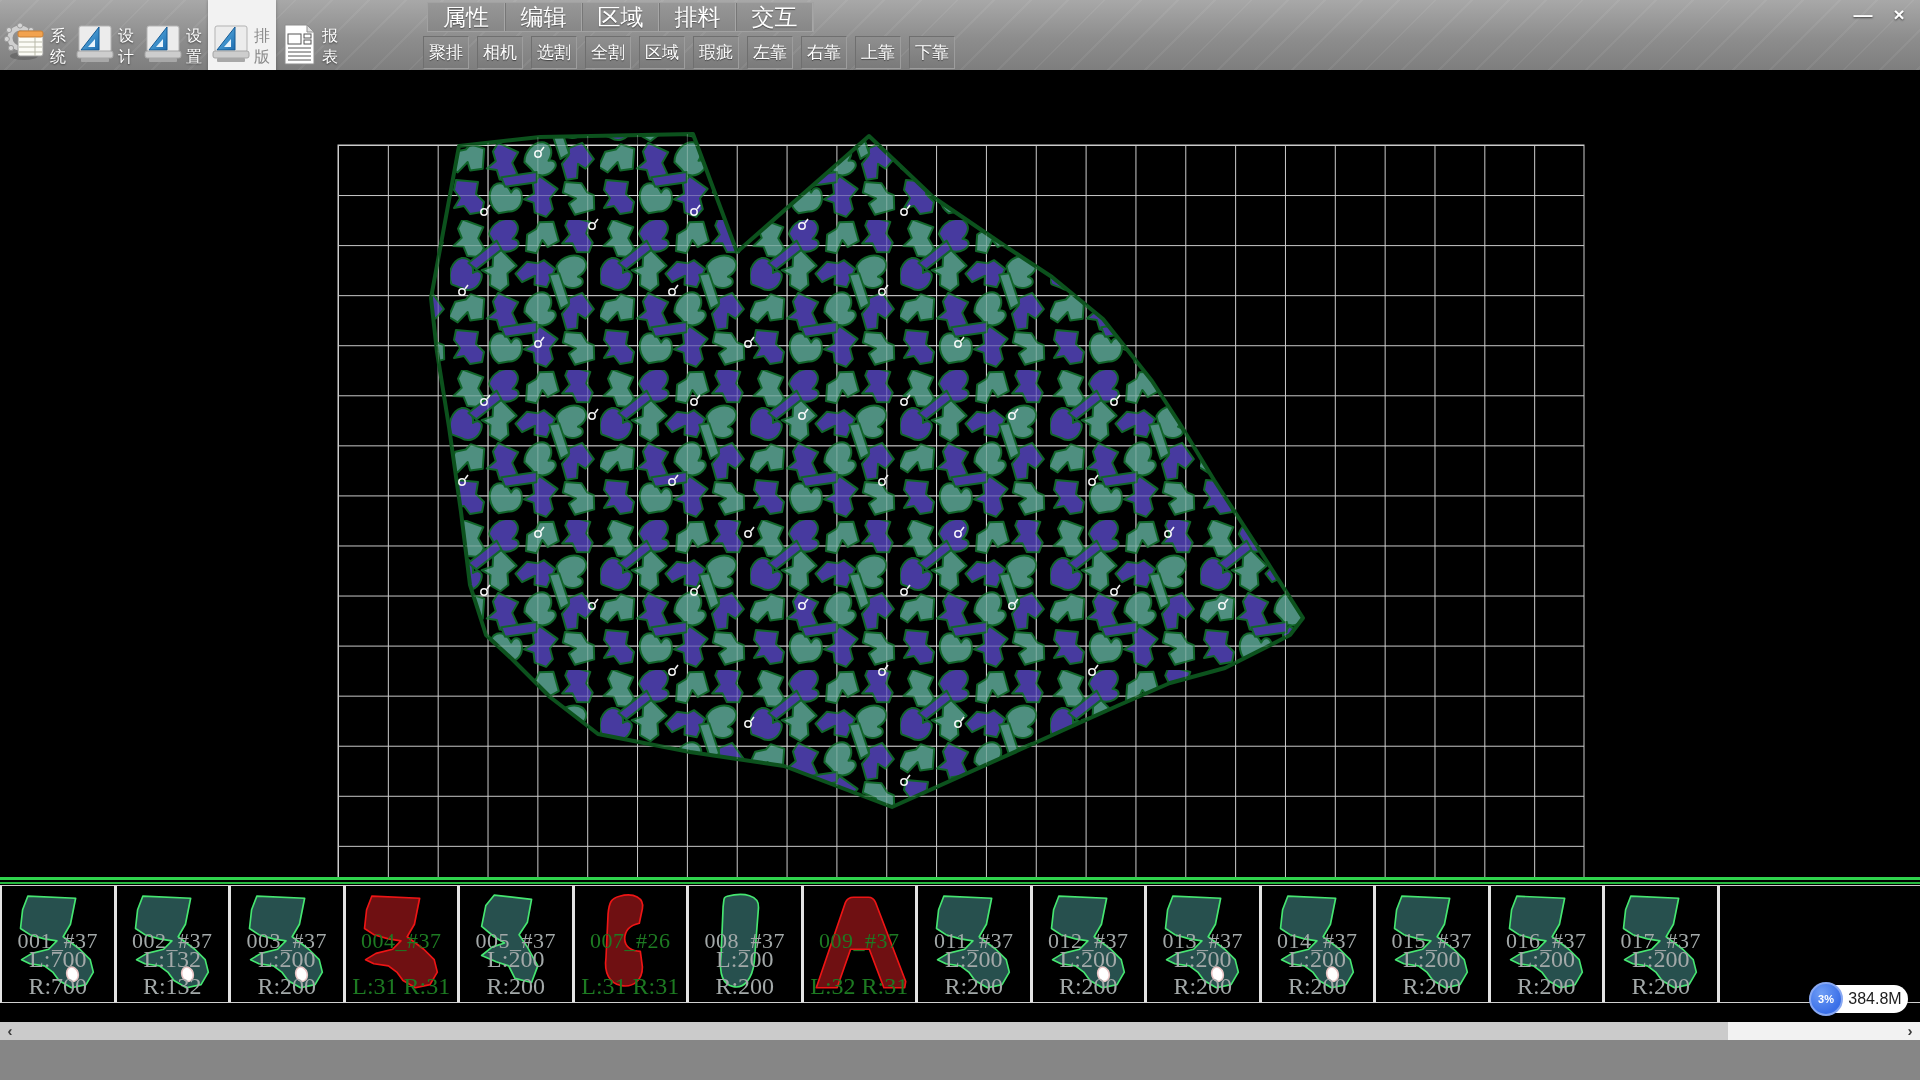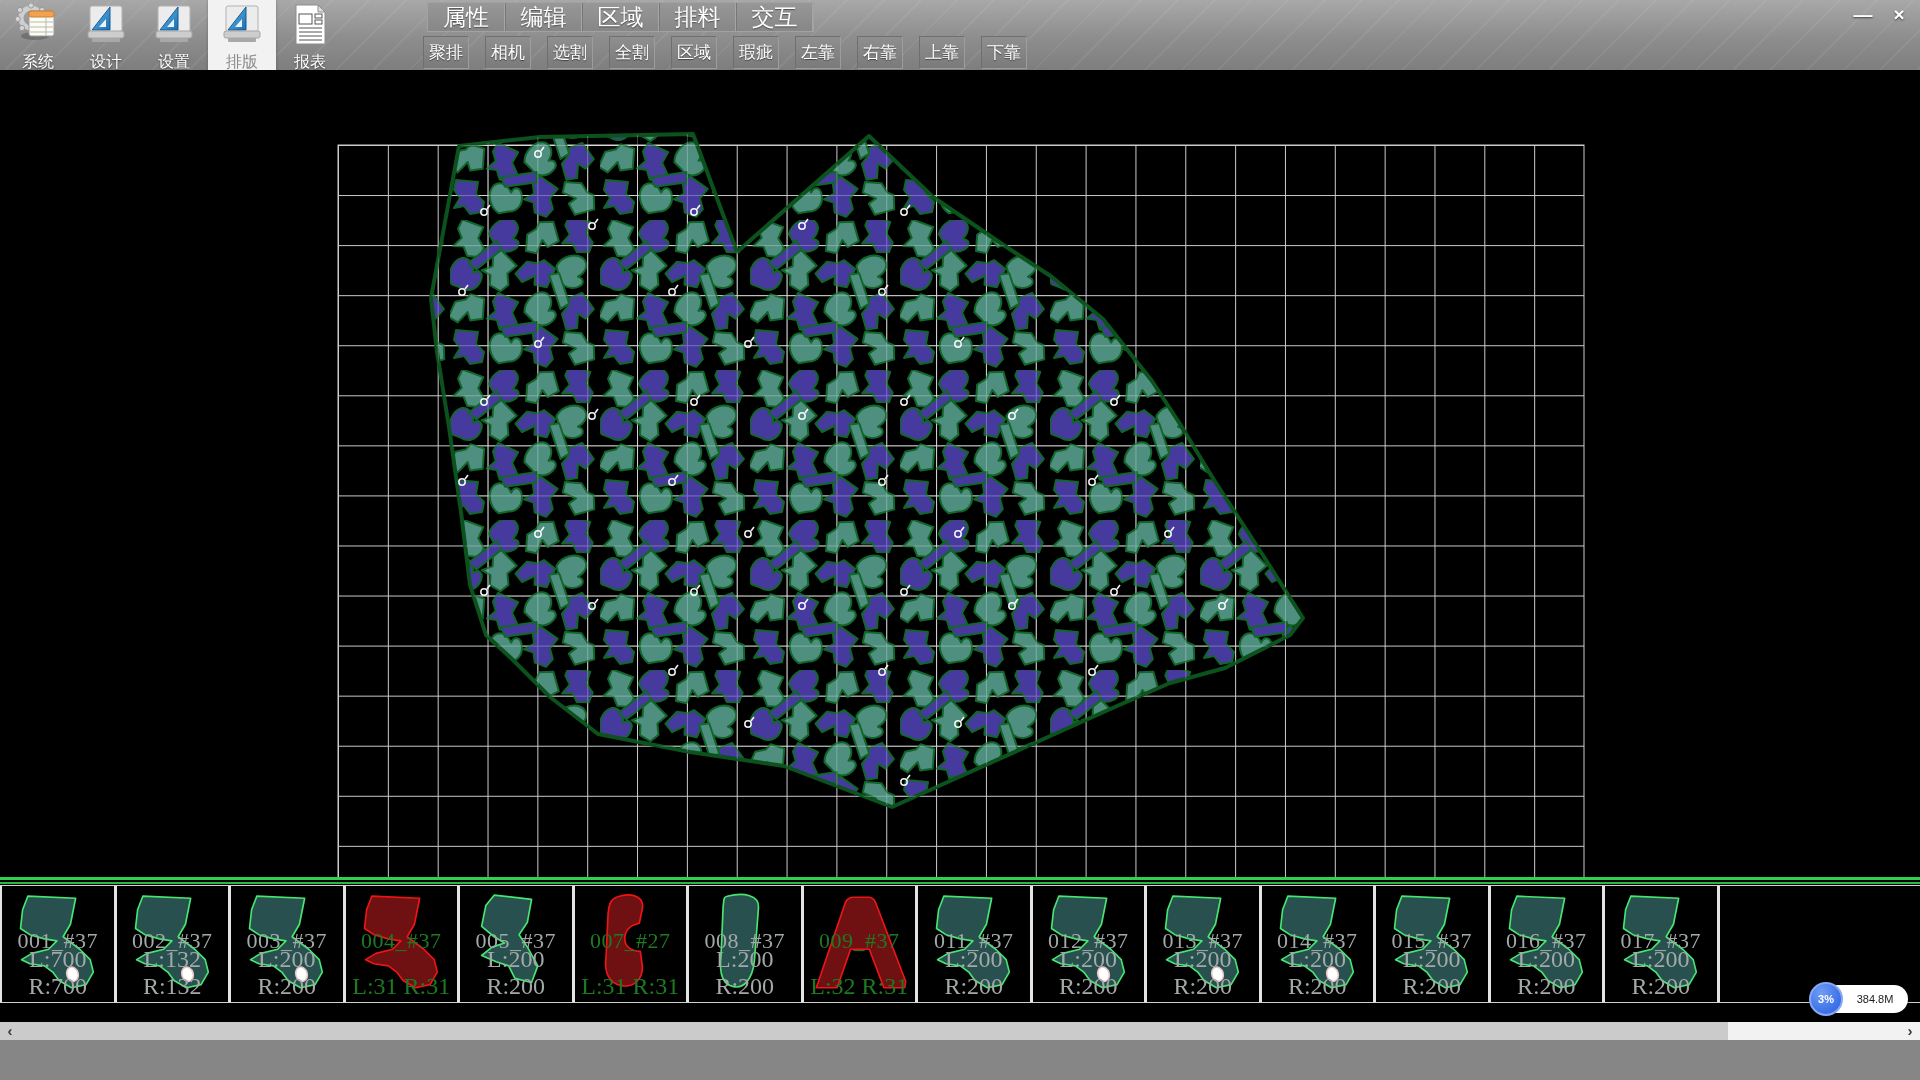--- a/index.html
+++ b/index.html
@@ -5,36 +5,36 @@
   * { margin:0; padding:0; box-sizing:border-box; }
   html,body { width:1920px; height:1080px; overflow:hidden; background:#000;
               font-family:"Liberation Sans","DejaVu Sans",sans-serif; }
 
   
   .topbar { position:absolute; left:0; top:0; width:1920px; height:70px;
             background:linear-gradient(#a8a8a8,#8d8d8d 55%,#7e7e7e); overflow:hidden; }
   .topbar::after { content:""; position:absolute; inset:0; pointer-events:none;
             background:repeating-linear-gradient(135deg, rgba(255,255,255,.06) 0 2px, transparent 2px 26px); }
   .nav-group { position:absolute; left:4px; top:0; height:70px; display:flex; z-index:3; }
-  .nav-btn { width:68px; height:90px; display:flex; flex-direction:column; align-items:center;
+  .nav-btn { width:68px; height:90px; display:flex; flex-direction:row; align-items:center;
              justify-content:flex-start; padding-top:3px; cursor:default; }
   .nav-btn .nav-label { font-size:16px; color:#fff; text-shadow:0 1px 2px rgba(0,0,0,.55); margin-top:1px; }
   .nav-btn.selected { background:#f2f2f2; box-shadow:0 0 3px rgba(0,0,0,.25); }
   .nav-btn.selected .nav-label { color:#8a8a8a; text-shadow:none; }
   .nav-icon { width:46px; height:44px; }
 
   .menu-tabs { position:absolute; left:427px; top:2px; height:30px; display:flex; z-index:3;
                border:1px solid #a2a2a2; background:#8d8d8d; }
   .menu-tab { width:77px; height:28px; line-height:28px; text-align:center; color:#fff;
               font-size:23px; text-shadow:0 1px 1px rgba(0,0,0,.45);
               background:linear-gradient(#979797,#878787); border-right:1px solid #a6a6a6;
               border-left:1px solid #777; }
   .menu-tab:first-child { border-left:none; }
 
-  .tool-row { position:absolute; left:423px; top:36px; height:33px; display:flex; gap:16px; z-index:3; }
+  .tool-row { position:absolute; left:423px; top:36px; height:33px; display:flex; gap:8px; z-index:3; }
   .tool-btn { width:46px; height:33px; line-height:31px; text-align:center; color:#fff; font-size:17px;
               text-shadow:0 1px 1px rgba(0,0,0,.5);
               background:linear-gradient(#8f8f8f,#7a7a7a);
               border:1px solid #6f6f6f; border-bottom-color:#9d9d9d; border-right-color:#9d9d9d; }
 
   .win-controls { position:absolute; right:6px; top:2px; display:flex; gap:6px; z-index:3; }
   .win-btn { width:30px; height:26px; text-align:center; line-height:25px; color:#fff;
              font-size:19px; font-weight:bold; text-shadow:0 1px 2px rgba(0,0,0,.6); }
 
   
@@ -67,21 +67,21 @@
   .bottombar { position:absolute; left:0; top:1040px; width:1920px; height:40px; background:#868686; }
 
   
   .status-pill { position:absolute; left:1812px; top:985px; width:96px; height:28px; background:#fff;
                  border-radius:15px; box-shadow:0 1px 4px rgba(0,0,0,.45); z-index:5; }
   .pct-circle { position:absolute; left:-3px; top:-3px; width:34px; height:34px; border-radius:50%;
                 background:radial-gradient(circle at 35% 30%, #6f9df5, #3a6fe8 70%);
                 border:2px solid #88a8f2; display:flex; align-items:center; justify-content:center; }
   .pct-text { color:#fff; font-size:11px; font-weight:bold; }
   .mem-text { position:absolute; left:34px; top:0; right:4px; height:28px; line-height:28px;
-              text-align:center; color:#1c1c1c; font-size:11px; }
+              text-align:center; color:#1c1c1c; font-size:16px; }
 </style>
 </head>
 <body>
 
 <div class="topbar">
   <div class="nav-group">
       <div class="nav-btn">
         <span><svg class="nav-icon" viewBox="0 0 46 44">
    <g fill="#d6d6d6" stroke="#9a9a9a" stroke-width="1">
      <circle cx="16" cy="15" r="10" fill="none" stroke="#cfcfcf" stroke-width="5"></circle>
@@ -290,21 +290,21 @@
       <svg width="104" height="110" viewBox="0 0 100 100">
       <path d="M28,4 L64,8 L60,30 L52,42 L60,54 L70,72 L64,88 L48,84 L42,72 L30,68 L16,62 L26,54 L38,50 L28,44 L16,34 L20,14 Z" fill="#27504e" stroke="#46e671" stroke-width="1.6" stroke-linejoin="round"></path>
       </svg>
       <div class="thumb-name t-gray">005_#37</div>
       <div class="thumb-lr t-gray">L:200 R:200</div>
     </div>
     <div class="thumb-cell">
       <svg width="104" height="110" viewBox="0 0 100 100">
       <path d="M38,5 C52,1 62,7 60,17 L57,31 C48,33 43,38 43,46 C43,54 50,58 58,58 L60,73 C60,85 52,93 40,91 C28,89 23,78 25,64 L27,22 C28,11 30,7 38,5 Z" fill="#6f1012" stroke="#ee1515" stroke-width="1.6" stroke-linejoin="round"></path>
       </svg>
-      <div class="thumb-name t-green">007_#27</div>
+      <div class="thumb-name t-green">007_#26</div>
       <div class="thumb-lr t-green">L:31 R:31</div>
     </div>
     <div class="thumb-cell">
       <svg width="104" height="110" viewBox="0 0 100 100">
       <path d="M32,5 C48,1 63,4 62,16 L58,68 C56,85 48,94 38,92 C28,90 24,79 26,62 L28,15 C29,8 28,6 32,5 Z" fill="#27504e" stroke="#46e671" stroke-width="1.6" stroke-linejoin="round"></path>
       </svg>
       <div class="thumb-name t-gray">008_#37</div>
       <div class="thumb-lr t-gray">L:200 R:200</div>
     </div>
     <div class="thumb-cell">

